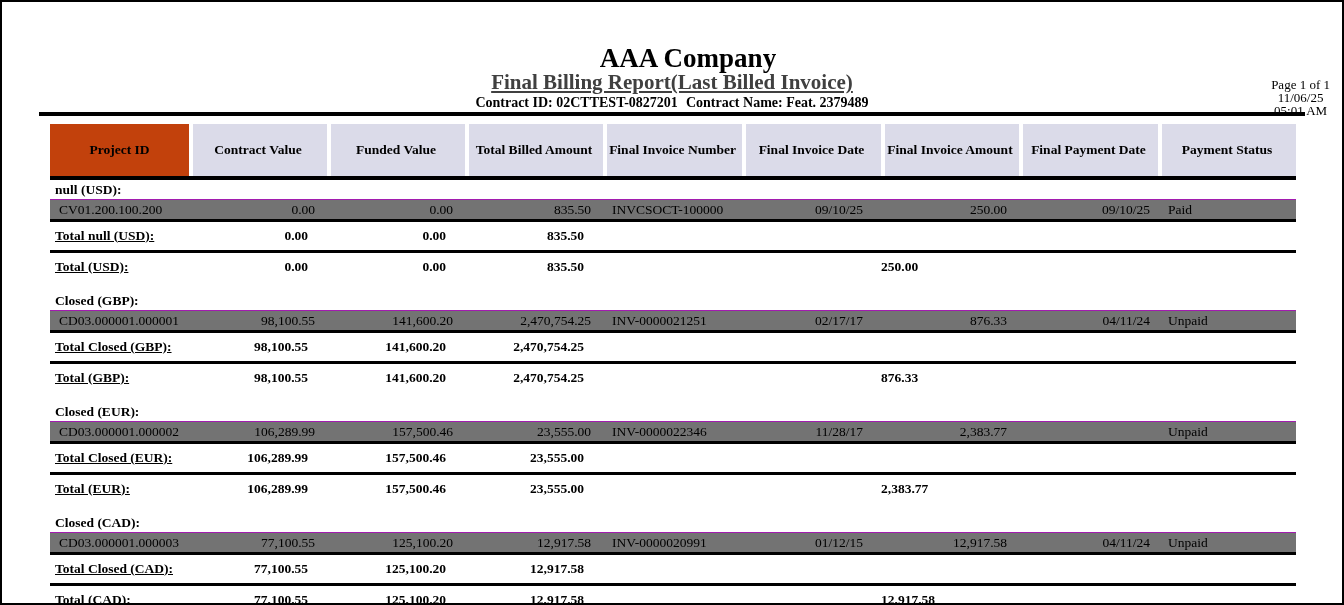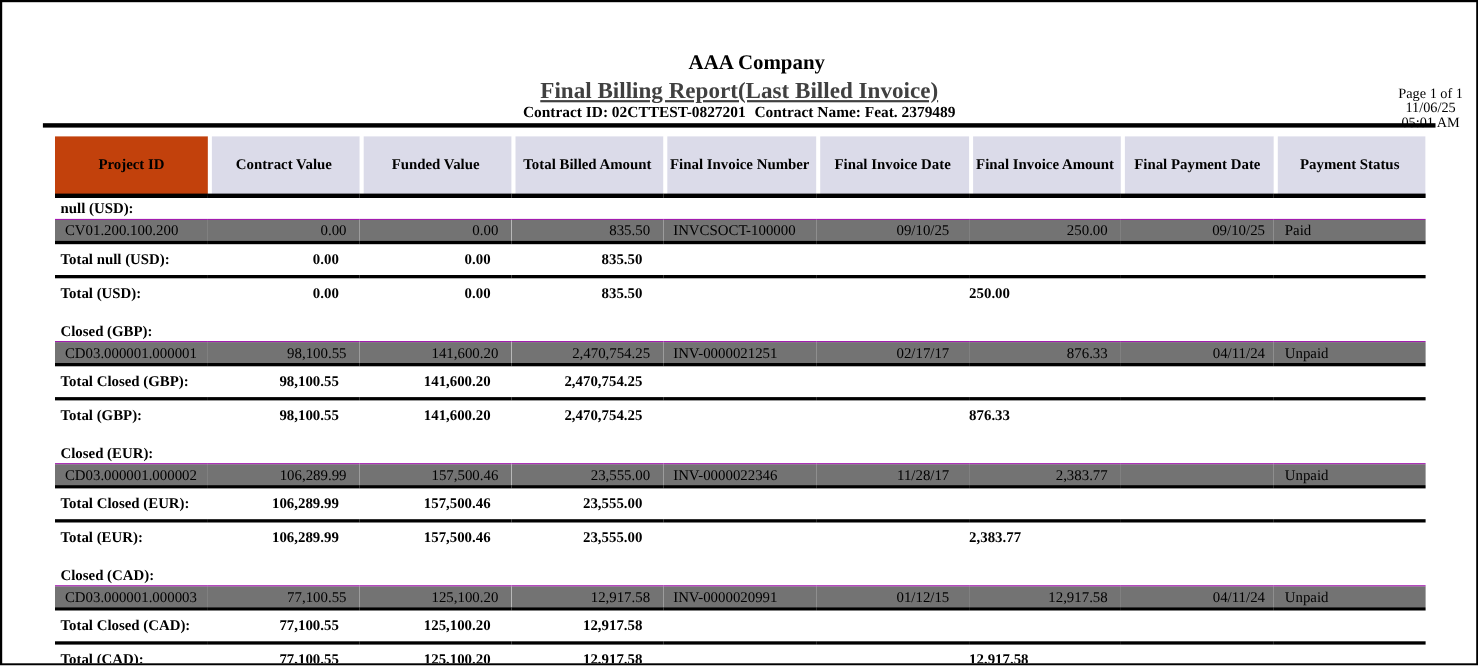--- a/index.html
+++ b/index.html
@@ -8,21 +8,21 @@
     width:1344px;height:605px;
     box-sizing:border-box;
     border:2px solid #000;
     background:#fff;
     font-family:"Liberation Serif", "DejaVu Serif", serif;
     color:#000;
     overflow:hidden;
   }
   
   .hdr{position:relative;padding-top:44px;text-align:center;}
-  .company{font-size:19px;font-weight:bold;line-height:24px;margin-left:32px;}
+  .company{font-size:27px;font-weight:bold;line-height:24px;margin-left:32px;}
   .report-title{font-size:21px;font-weight:bold;line-height:24px;color:#404040;text-decoration:underline;}
   .contract-line{font-size:14px;font-weight:bold;line-height:17px;}
   .contract-line span{margin:0 4px;}
   .page-info{
     position:absolute;top:76px;right:12px;
     font-size:13px;line-height:13px;
   }
   .top-rule{height:4px;background:#000;margin:1px 37px 0 37px;}
   
   table.report{
@@ -52,21 +52,21 @@
   tr.data-row td{
     height:19px;background:#737373;
     border-bottom:3px solid #000;
   }
   tr.group-total td{height:21px;font-weight:bold;padding-top:3px;}
   tr.spacer td{height:4px;border-bottom:3px solid #000;}
   tr.cur-total td{height:23px;font-weight:bold;padding-top:2px;}
   tr.gap-row td{height:13px;}
   
   .c-text{text-align:left;padding-left:9px;}
-  .c-label{text-align:left;padding-left:5px;}
+  .c-label{text-align:left;padding-left:5px;text-decoration:underline;}
   .c-num{text-align:right;padding-right:12px;}
   .c-numt{text-align:right;padding-right:19px;}
   .c-date{text-align:right;padding-right:18px;}
   .c-paydate{text-align:right;padding-right:8px;}
   .c-status{text-align:left;padding-left:10px;}
   .c-fia-total{text-align:right;padding-right:118px;}
 </style>
 </head>
 <body>
 

